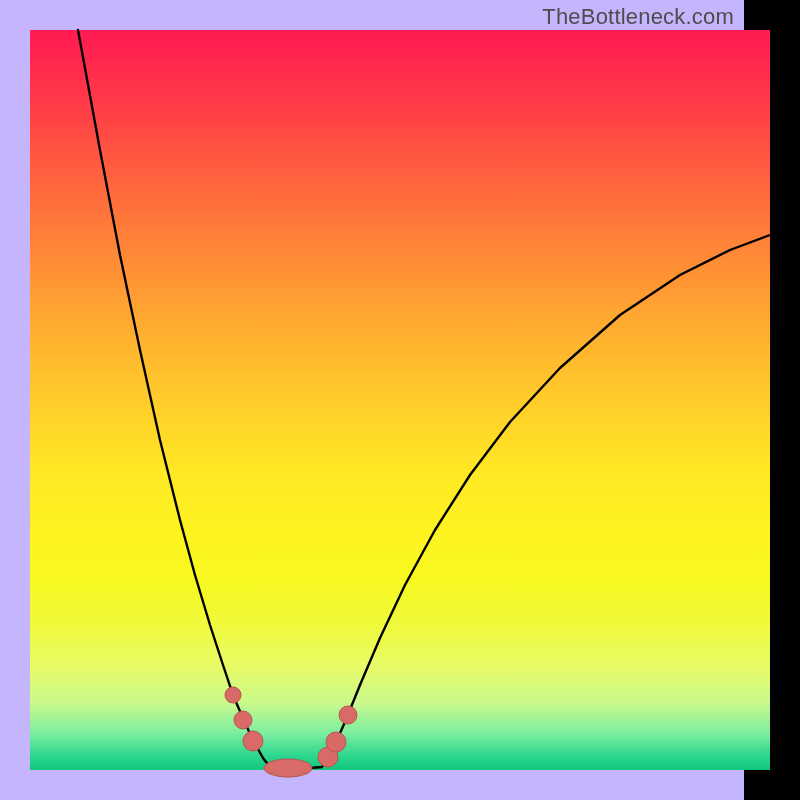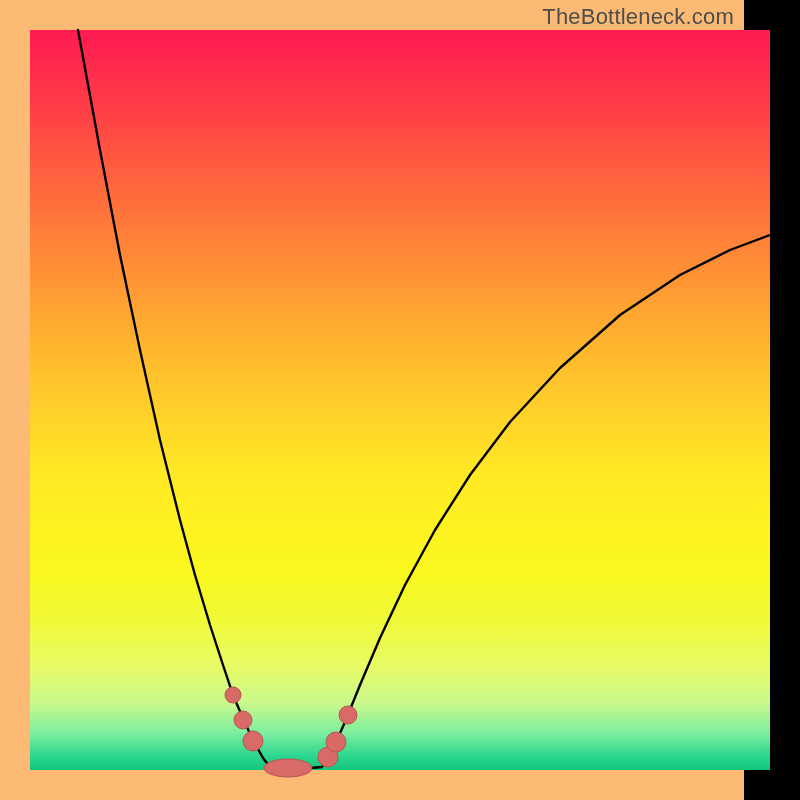--- a/index.html
+++ b/index.html
@@ -8,21 +8,21 @@
     width: 800px;
     height: 800px;
     background: #000;
     overflow: hidden;
     font-family: Arial, Helvetica, sans-serif;
   }
   .frame {
     position: relative;
     width: 744px;
     height: 800px;
-    background: #fdba74;
+    background: #c4b5fd;
   }
   .plot {
     position: absolute;
     left: 30px;
     top: 30px;
     width: 740px;
     height: 740px;
     background: linear-gradient(
       to bottom,
       #ff1a52 0%,

